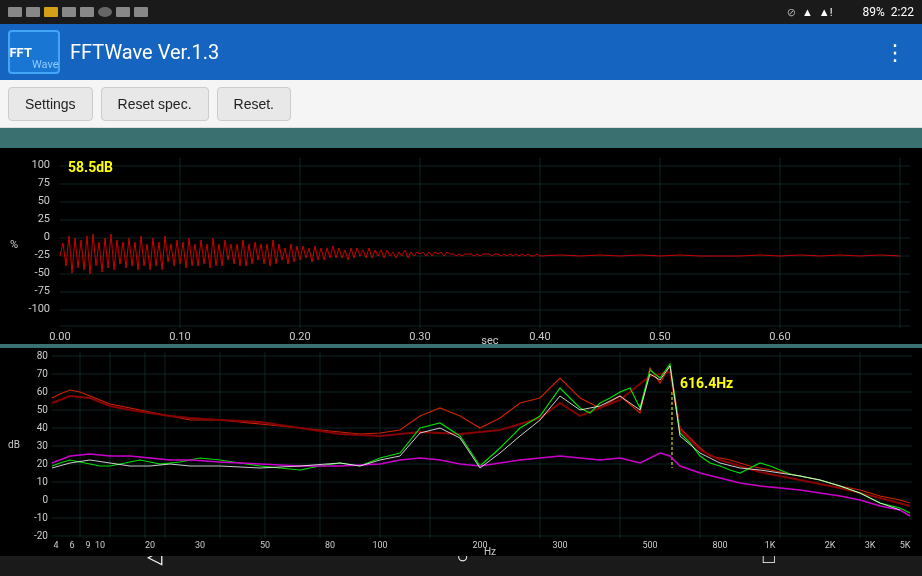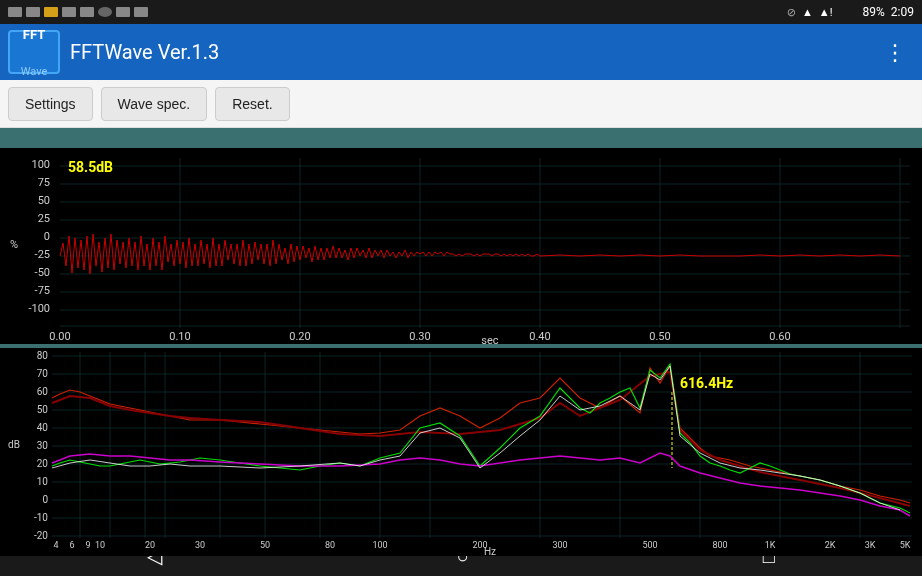--- a/index.html
+++ b/index.html
@@ -43,21 +43,20 @@
       align-items: center;
       padding: 0 8px;
     }
     #app-logo {
       width: 52px;
       height: 44px;
       background: #1976d2;
       border: 2px solid #42a5f5;
       border-radius: 4px;
       display: flex;
-      flex-direction: column;
       align-items: center;
       justify-content: center;
       margin-right: 10px;
     }
     .logo-fft {
       font-size: 13px;
       font-weight: bold;
       color: #fff;
       line-height: 1;
     }
@@ -176,36 +175,36 @@
     <span style="width:14px;height:10px;background:#888;border-radius:1px;display:inline-block;"></span>
     <span style="width:14px;height:10px;background:#666;border-radius:50%;display:inline-block;"></span>
     <span style="width:14px;height:10px;background:#888;border-radius:1px;display:inline-block;"></span>
     <span style="width:14px;height:10px;background:#888;border-radius:1px;display:inline-block;"></span>
   </div>
   <div class="status-icons-right">
     <span style="font-size:11px;color:#aaa;">⊘</span>
     <span style="font-size:11px;">▲</span>
     <span style="font-size:11px;">▲!</span>
     <span style="font-size:12px;color:#fff;padding-left:24px;">89%</span>
-    <span style="font-size:12px;color:#fff;">2:09</span>
+    <span style="font-size:12px;color:#fff;">2:22</span>
   </div>
 </div>
 
 <div id="app-bar">
   <div id="app-logo">
     <span class="logo-fft">FFT</span>
     <span class="logo-wave">Wave</span>
   </div>
   <span id="app-title">FFTWave Ver.1.3</span>
   <span id="menu-dots">⋮</span>
 </div>
 
 <div id="toolbar">
   <button class="toolbar-btn">Settings</button>
-  <button class="toolbar-btn">Wave spec.</button>
+  <button class="toolbar-btn">Reset spec.</button>
   <button class="toolbar-btn">Reset.</button>
 </div>
 
 <div id="charts-area" style="height:408px;">
 
   <div id="wave-chart" style="height:196px;">
     <svg class="chart-svg" viewBox="0 0 922 196" height="196" xmlns="http://www.w3.org/2000/svg">
 
       <rect width="922" height="196" fill="#000"></rect>
 

